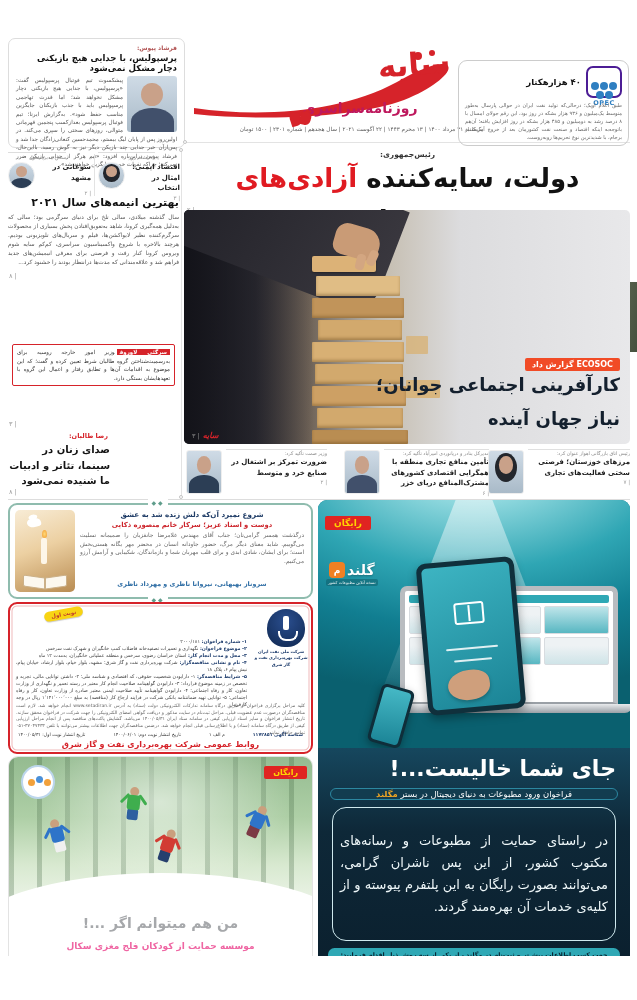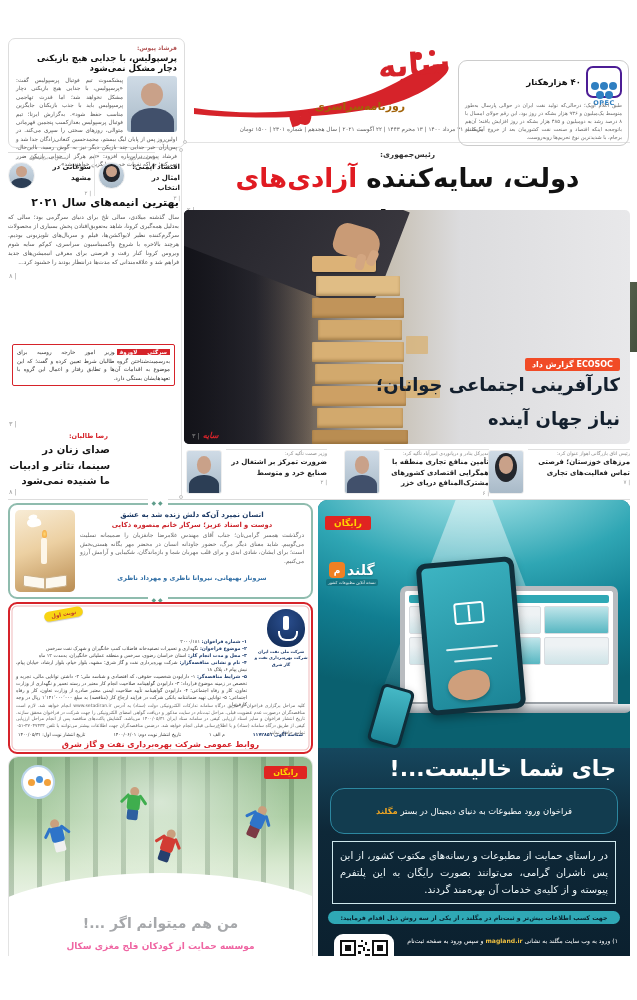--- a/index.html
+++ b/index.html
@@ -19,21 +19,21 @@
 
   .portrait { position:relative; overflow:hidden; background:linear-gradient(180deg,#cfdbe6,#a9bac8); }
   .portrait .ph { position:absolute; width:44%; height:42%; border-radius:50%; background:#c9a189; top:12%; left:28%; }
   .portrait .pb { position:absolute; width:86%; height:48%; border-radius:50% 50% 0 0; background:#2c3e55; bottom:-6%; left:7%; }
   .portrait.gray-suit .pb { background:#41506b; }
   .portrait .psc { position:absolute; width:66%; height:70%; border-radius:50%; background:#23262c; top:4%; left:17%; }
   .portrait.garden { background:linear-gradient(100deg,#57654c,#8d977b 45%,#3f4a38); }
 
   .logo-swoosh { left:192px; top:44px; width:268px; height:92px; }
   .logo-script { left:366px; top:46px; width:96px; font-size:31px; font-weight:800; color:#d6232a; text-align:center; transform:rotate(-4deg); }
-  .tagline { left:290px; top:100px; width:140px; font-size:11px; font-weight:800; color:#a16207; text-align:center; }
+  .tagline { left:290px; top:100px; width:140px; font-size:14px; font-weight:800; color:#be185d; text-align:center; }
   .dateline { left:185px; top:126px; width:298px; font-size:5.7px; color:#5a5a5a; white-space:nowrap; text-align:right; }
   .emblem-petal { width:11px; height:14px; background:#d6232a; border-radius:6px 6px 6px 1px; }
   .petal1 { left:290px; top:112px; transform:rotate(-18deg); }
   .petal2 { left:300px; top:111px; transform:rotate(14deg); }
   .header-rule { left:185px; top:142px; width:445px; height:1px; background:#e3e3e3; }
   .dot { width:4px; height:4px; border:1px solid #c4c4c4; border-radius:50%; background:#fff; }
 
   .opec-box { left:458px; top:60px; width:171px; height:86px; border:1px solid #ccc; border-radius:9px; padding:5px 6px; }
   .opec-row { display:flex; flex-direction:row; align-items:center; gap:5px; }
   .opec-badge { width:36px; height:32px; border:2px solid #4c1d95; border-radius:7px; text-align:center; padding-top:14px; background:#fff; flex:0 0 auto; }
@@ -135,21 +135,21 @@
   .dove { position:absolute; left:12px; top:8px; width:14px; height:9px; background:#fff; border-radius:60% 80% 40% 70%; transform:rotate(-12deg); }
   .dove:after { content:""; position:absolute; left:3px; top:-4px; width:8px; height:6px; background:#fff; border-radius:80% 20% 60% 20%; transform:rotate(30deg); }
   .book { position:absolute; left:8px; bottom:4px; width:44px; height:14px; }
   .book .pg1,.book .pg2 { position:absolute; bottom:0; width:22px; height:12px; background:#fcf8ef; border:1px solid #cbb astronomy88; border:1px solid #cbb088; }
   .book .pg1 { left:0; transform:skewY(8deg); border-radius:2px 0 0 2px; }
   .book .pg2 { right:0; transform:skewY(-8deg); border-radius:0 2px 2px 0; }
   .c-txt { margin-left:64px; }
   .c-verse { font-size:7.2px; font-weight:800; color:#1f3c66; text-align:center; }
   .c-addr { font-size:6.8px; font-weight:800; color:#cc2229; text-align:center; margin-top:2px; }
   .c-body { font-size:5.8px; color:#666; line-height:1.5; margin-top:2px; }
-  .c-sign { font-size:6.4px; font-weight:800; color:#2e6da4; text-align:center; margin-top:8px; }
+  .c-sign { font-size:6.4px; font-weight:800; color:#2e6da4; text-align:center; margin-top:14px; }
 
   
   .tender { left:8px; top:602px; width:305px; height:152px; border:2px solid #d6232a; border-radius:9px; padding:4px 6px; box-shadow:inset 0 0 0 1.5px #fff, inset 0 0 0 2.5px #efb9ba; }
   .t-logo { position:absolute; right:6px; top:5px; width:38px; height:38px; border-radius:50% 50% 46% 46%; background:radial-gradient(circle at 50% 32%, #2a4e8f 0%, #16315f 75%); }
   .t-logo:before { content:""; position:absolute; left:16px; top:7px; width:6px; height:14px; background:#fff; border-radius:2px; }
   .t-logo:after { content:""; position:absolute; left:11px; top:22px; width:16px; height:8px; border:2px solid #fff; border-top:none; border-radius:0 0 8px 8px; }
   .t-org { position:absolute; right:2px; top:45px; width:56px; font-size:4.2px; font-weight:bold; color:#1b3a6b; text-align:center; line-height:1.5; }
   .t-badge { position:absolute; left:34px; top:5px; background:#f8d413; color:#c0392b; font-size:5.5px; font-weight:bold; padding:2px 7px; border-radius:9px; transform:rotate(-10deg); box-shadow:0 1px 1px rgba(0,0,0,.2); }
   .t-title { position:absolute; right:66px; top:8px; width:176px; text-align:center; font-size:9px; font-weight:800; color:#d6232a; line-height:1.35; }
   .t-items { position:absolute; right:64px; left:6px; top:34px; font-size:4.8px; color:#444; line-height:1.46; text-align:justify; }
@@ -215,23 +215,23 @@
   .tab-screen { width:100%; height:100%; background:linear-gradient(160deg,#3db4c2,#1b8496); border-radius:5px; position:relative; }
   .book-icon { position:absolute; left:50%; top:26%; transform:translateX(-50%); width:30px; height:22px; border:2px solid #fff; border-radius:3px; }
   .book-icon:before { content:""; position:absolute; left:50%; top:1px; width:2px; height:16px; background:#fff; transform:translateX(-50%); }
   .tab-line { position:absolute; left:20%; width:60%; height:2px; background:rgba(255,255,255,.85); border-radius:1px; }
   .tl-a { top:58%; } .tl-b { top:66%; width:44%; left:28%; }
   .m-hand { position:absolute; left:130px; top:170px; width:42px; height:30px; background:#cf9f7c; border-radius:50% 42% 46% 50%; transform:rotate(-8deg); box-shadow:0 2px 4px rgba(0,0,0,.25); }
   .m-phone { position:absolute; left:56px; top:186px; width:34px; height:60px; transform:rotate(16deg); background:#0f2e3a; border-radius:6px; padding:3px; box-shadow:0 3px 8px rgba(0,0,0,.35); }
   .ph-screen { width:100%; height:100%; border-radius:4px; background:linear-gradient(170deg,#46b9c6,#1b8496); }
   .m-band { position:absolute; top:248px; left:0; width:100%; height:245px; background:linear-gradient(180deg,#16475e 0%,#0e2838 34%,#0a1e2c 100%); }
   .b-head { padding:8px 14px 0; text-align:right; font-size:22px; font-weight:800; color:#fff; letter-spacing:-0.5px; }
-  .b-pill { margin:7px 12px 0; background:#123c4f; border:1px solid #2c87a0; border-radius:14px; padding:17px 10px; font-size:8.4px; color:#fff; text-align:center; }
+  .b-pill { margin:7px 12px 0; background:#123c4f; border:1px solid #2c87a0; border-radius:14px; padding:0 10px; font-size:8.4px; color:#fff; text-align:center; }
   .b-pill .brand { color:#f0a623; font-weight:800; }
-  .b-box { margin:7px 14px 0; border:1px solid #cfe9ee; border-radius:0; padding:5px 7px; font-size:10px; color:#eef7f9; line-height:1.7; text-align:justify; }
+  .b-box { margin:7px 14px 0; border:1px solid #cfe9ee; border-radius:14px; padding:22px 7px; font-size:13px; color:#eef7f9; line-height:1.7; text-align:justify; }
   .b-cta { margin:7px 10px 0; background:#2fa8b5; border-radius:12px; padding:3px 8px; font-size:6.3px; font-weight:bold; color:#07222f; text-align:center; }
   .b-bottom { position:relative; margin-top:6px; height:78px; }
   .qr { position:absolute; left:16px; top:4px; width:60px; height:60px; background:#fff; border-radius:9px; padding:6px; }
   .steps { position:absolute; right:12px; left:86px; top:2px; text-align:right; font-size:6.1px; color:#fff; line-height:3.1; }
   .steps .lnk { color:#f0c040; font-weight:bold; }
 </style>
 </head>
 <body>
 
 <div class="page">
@@ -378,41 +378,41 @@
         <div class="n-pg">| ۶</div>
       </div>
     </div>
     <div class="n-item n-i3">
       <span class="n-photo portrait">
           <span class="psc"></span>
           <span class="ph"></span>
         </span>
       <div class="n-txt">
         <div class="n-kicker">رئیس اتاق بازرگانی اهواز عنوان کرد:</div>
-        <div class="n-title">مرزهای خوزستان؛ فرصتی تماس فعالیت‌های تجاری</div>
+        <div class="n-title">مرزهای خوزستان؛ فرصتی سختی فعالیت‌های تجاری</div>
         <div class="n-pg">| ۷</div>
       </div>
     </div>
   </div>
   <div class="abs row-rule"></div>
 
   <div class="abs cond">
     <span class="orn orn-t">◆◆</span>
     <span class="orn orn-b">◆◆</span>
     <div class="c-art">
       <span class="dove"></span>
       <span class="flame"></span>
       <span class="candle"></span>
       <span class="book">
           <span class="pg1"></span>
           <span class="pg2"></span>
         </span>
     </div>
     <div class="c-txt">
-      <div class="c-verse">انسان نمیرد آن‌که دلش زنده شد به عشق</div>
+      <div class="c-verse">شروع نمیرد آن‌که دلش زنده شد به عشق</div>
       <div class="c-addr">دوست و استاد عزیز؛ سرکار خانم منصوره ذکایی</div>
       <div class="c-body jus">درگذشت همسر گرامی‌تان؛ جناب آقای مهندس غلامرضا جانفزیان را صمیمانه تسلیت می‌گوییم. شاید معنای دیگر مرگ، حضور جاودانه انسان در محضر مهر یگانه هستی‌بخش است؛ برای ایشان، شادی ابدی و برای قلب مهربان شما و بازماندگان، شکیبایی و آرامش آرزو می‌کنیم.</div>
       <div class="c-sign">سروناز بهبهانی، نیروانا ناظری و مهرداد ناظری</div>
     </div>
   </div>
 
   <div class="abs tender">
     <div class="t-logo"></div>
     <div class="t-org">
       <div>شرکت ملی نفت ایران</div>

